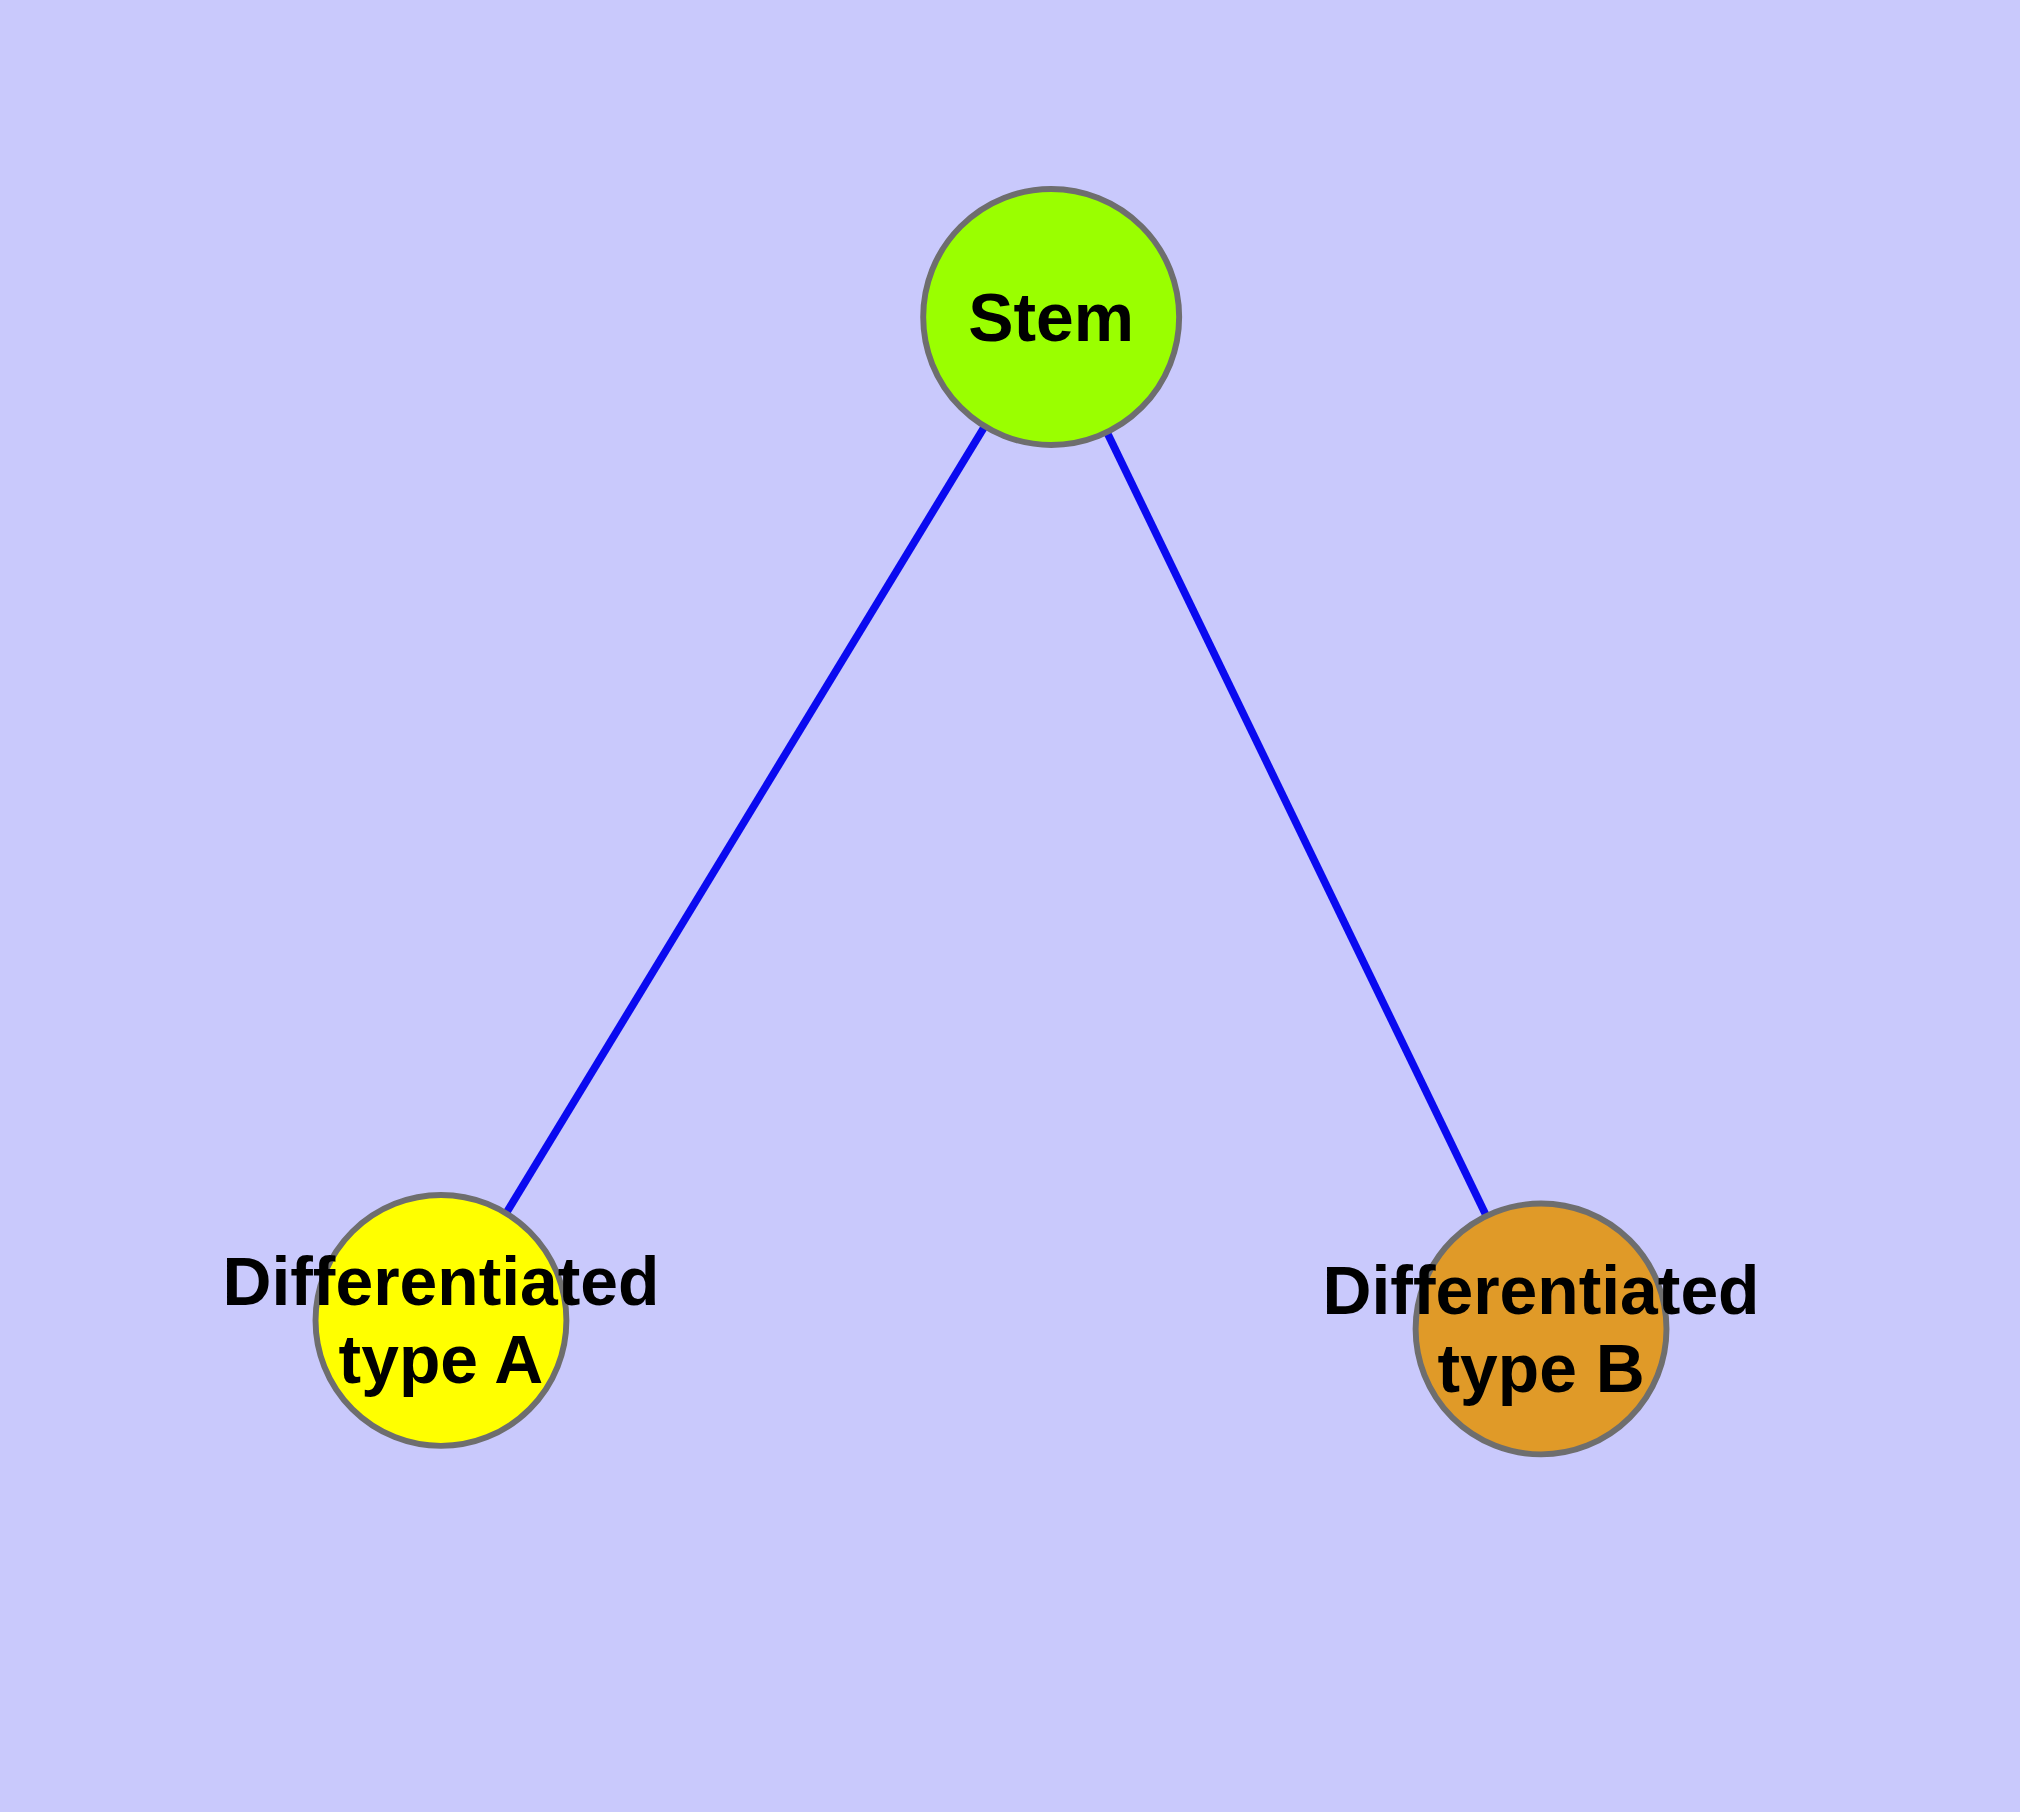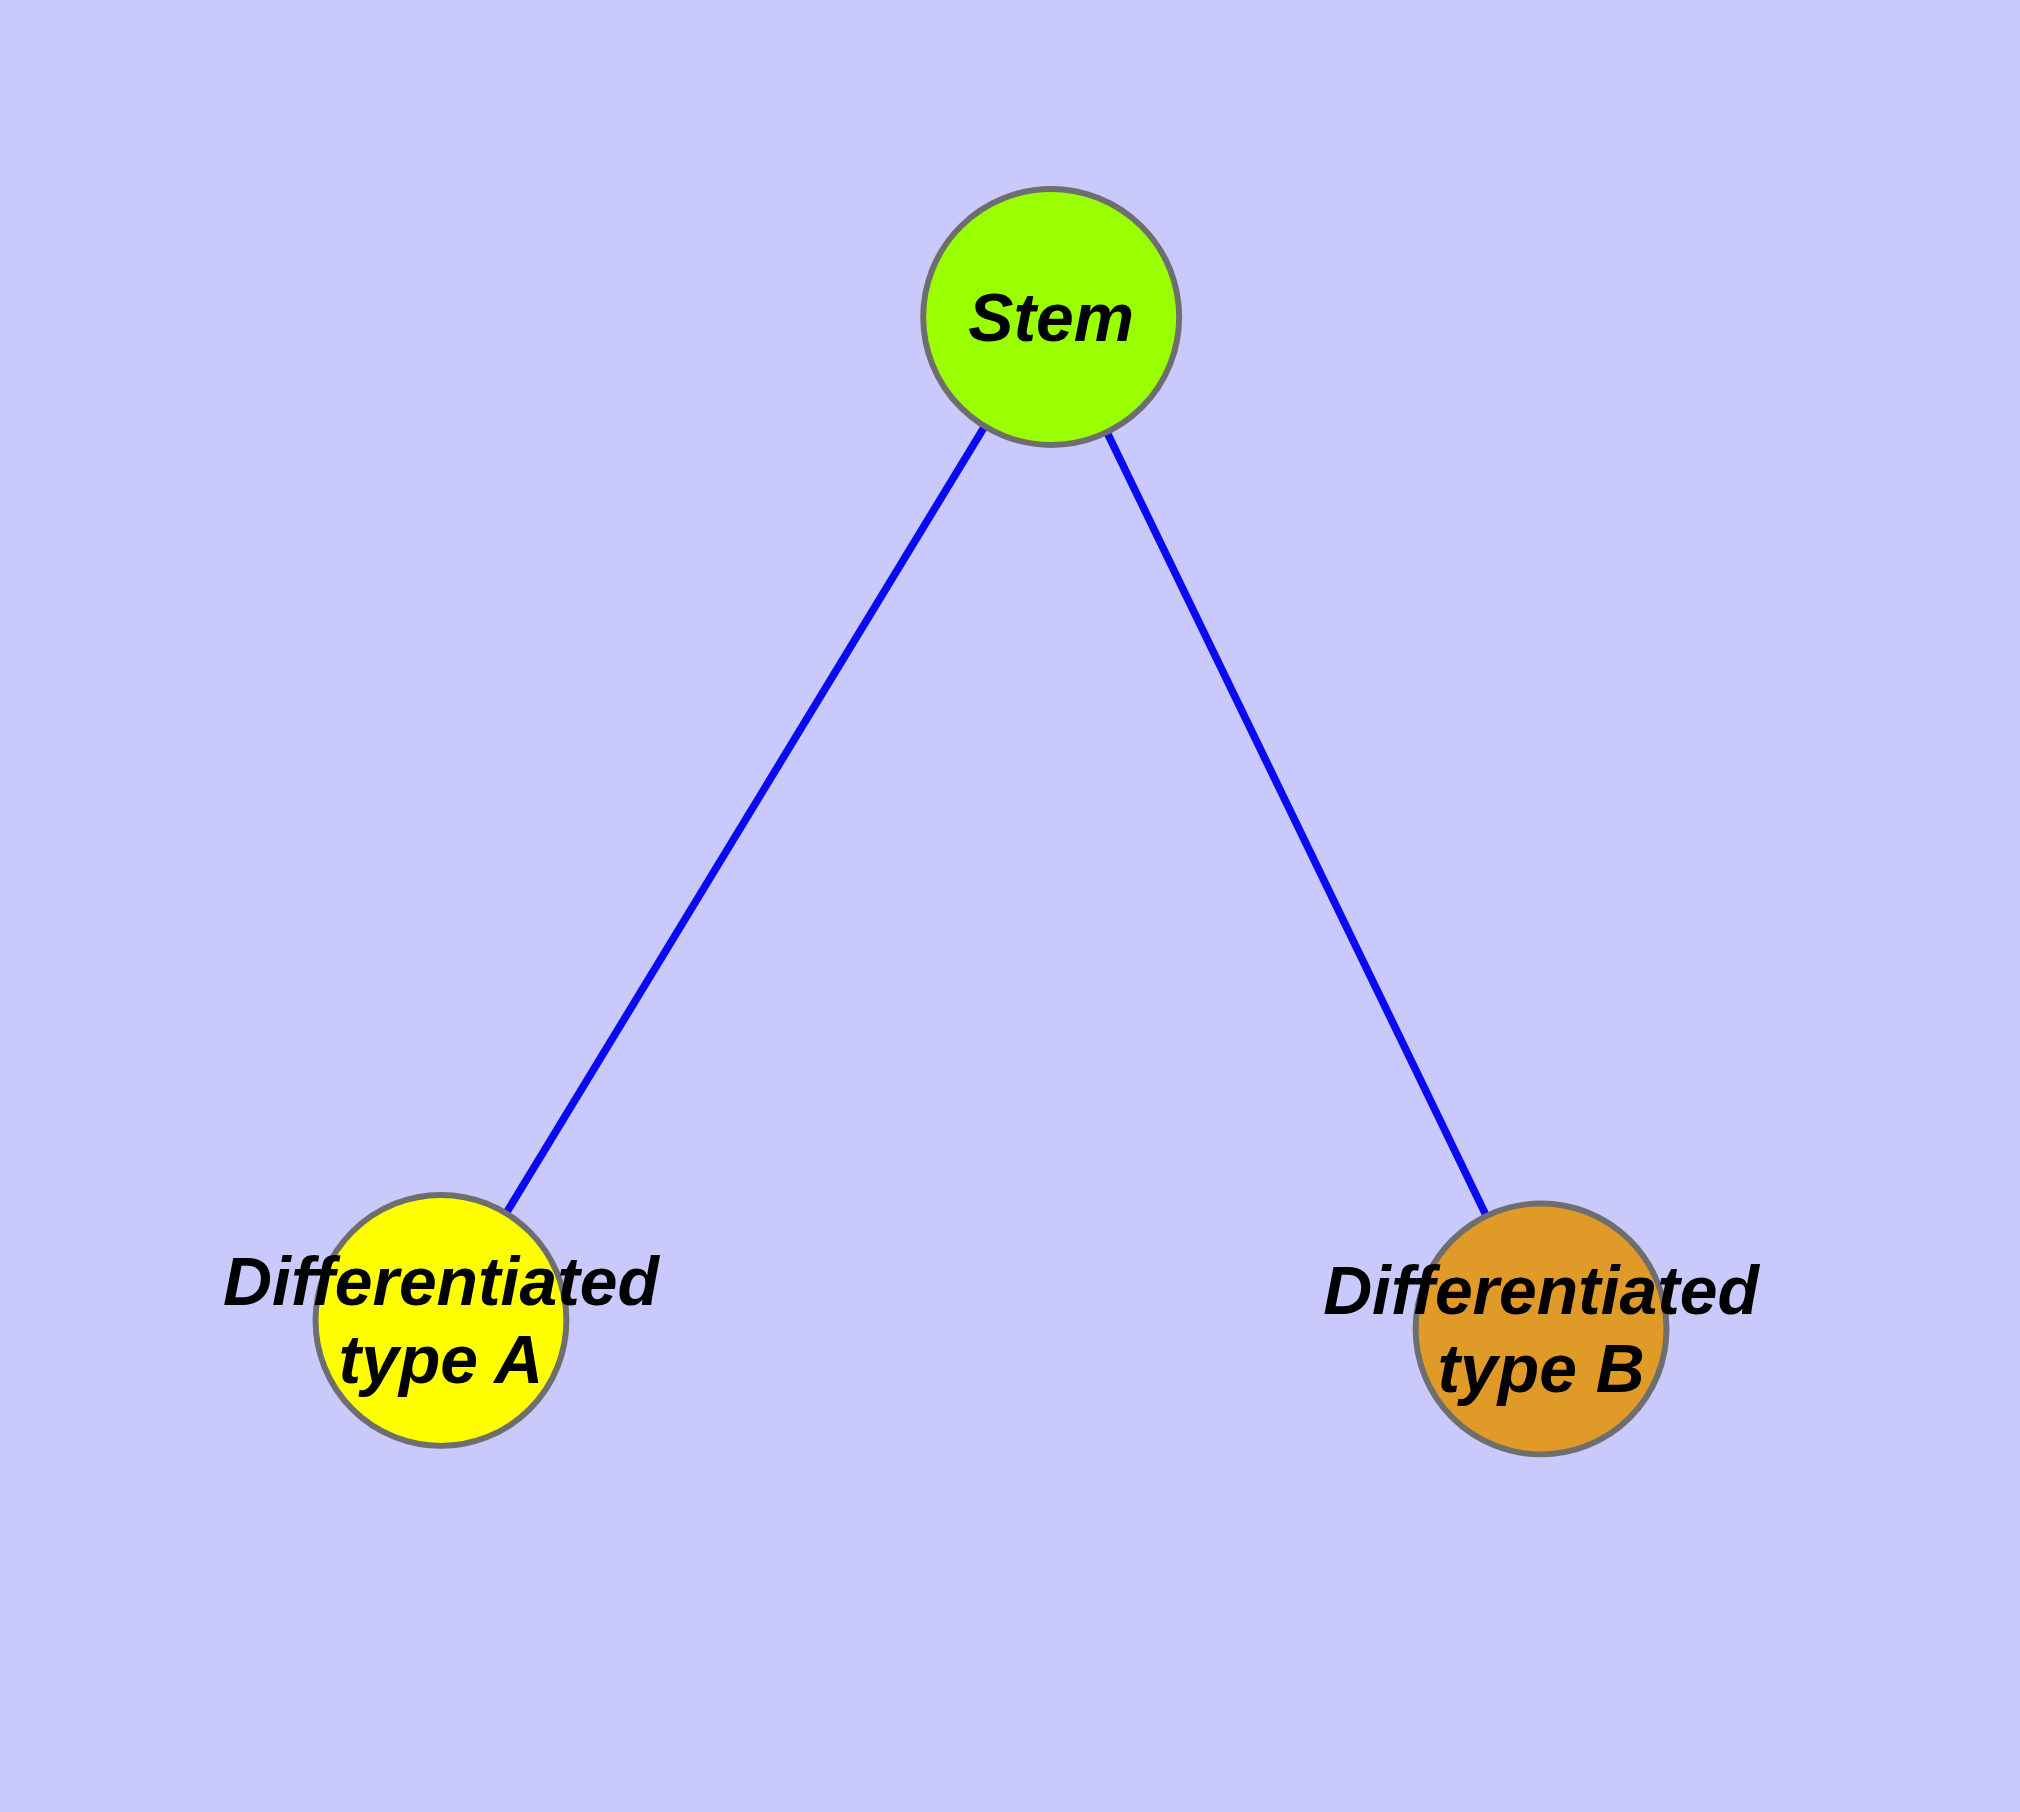--- a/index.html
+++ b/index.html
@@ -7,21 +7,20 @@
     margin: 0;
     padding: 0;
     background: #ffffff;
   }
   #canvas {
     position: relative;
     width: 2021px;
     height: 1812px;
     overflow: hidden;
     font-family: "Liberation Sans", sans-serif;
-    font-style: italic;
   }
   #graph-svg {
     position: absolute;
     left: 0;
     top: 0;
     width: 2021px;
     height: 1812px;
     display: block;
   }
   .node-label {

